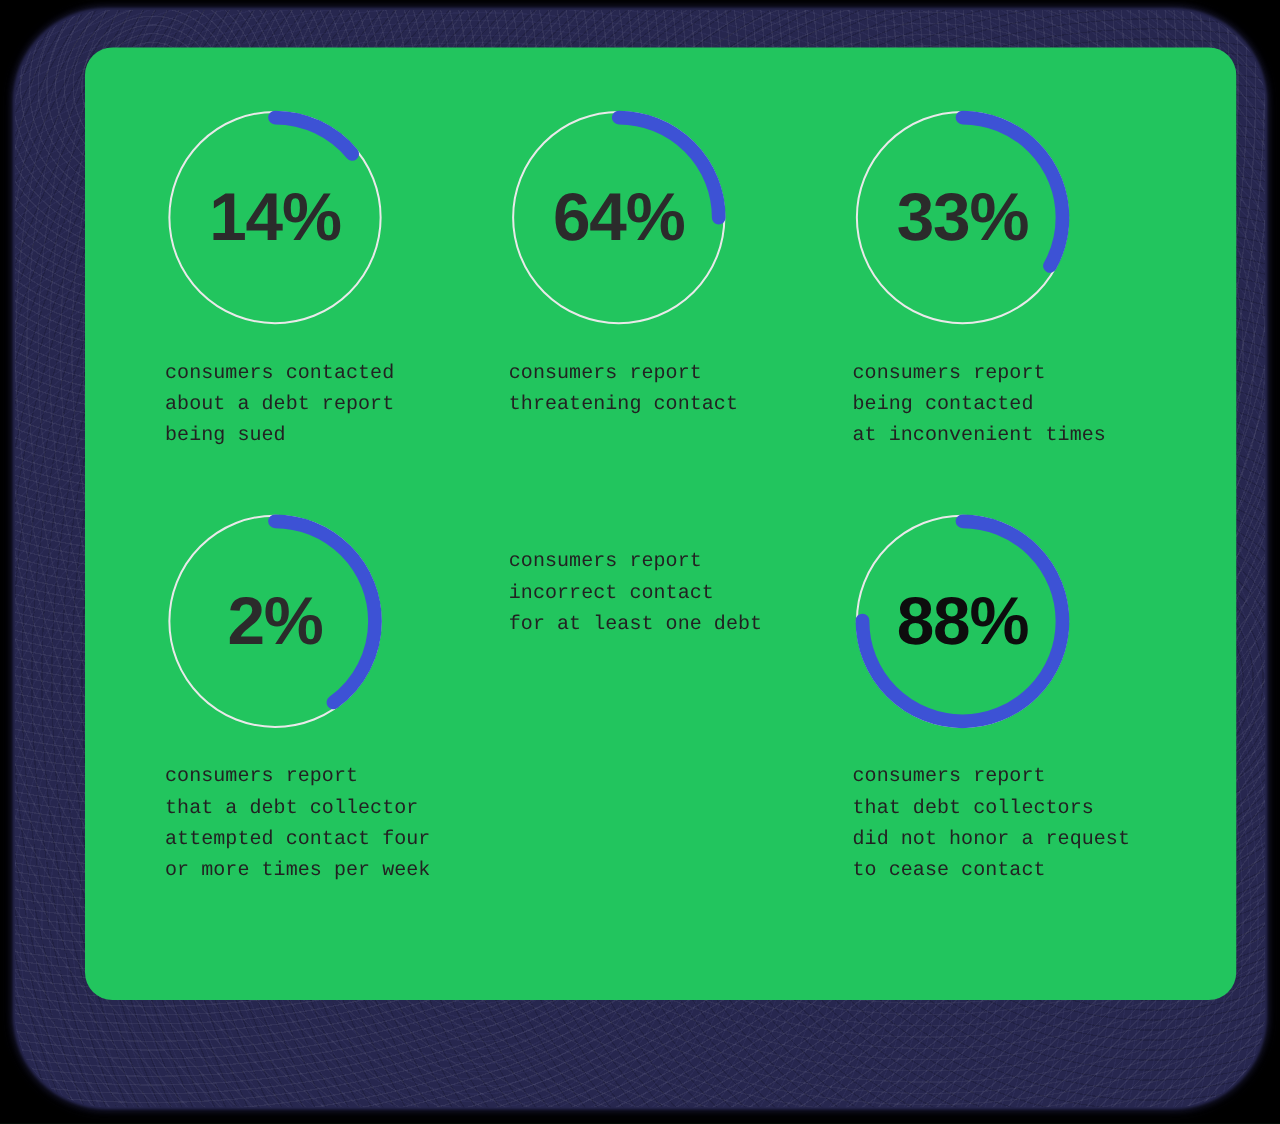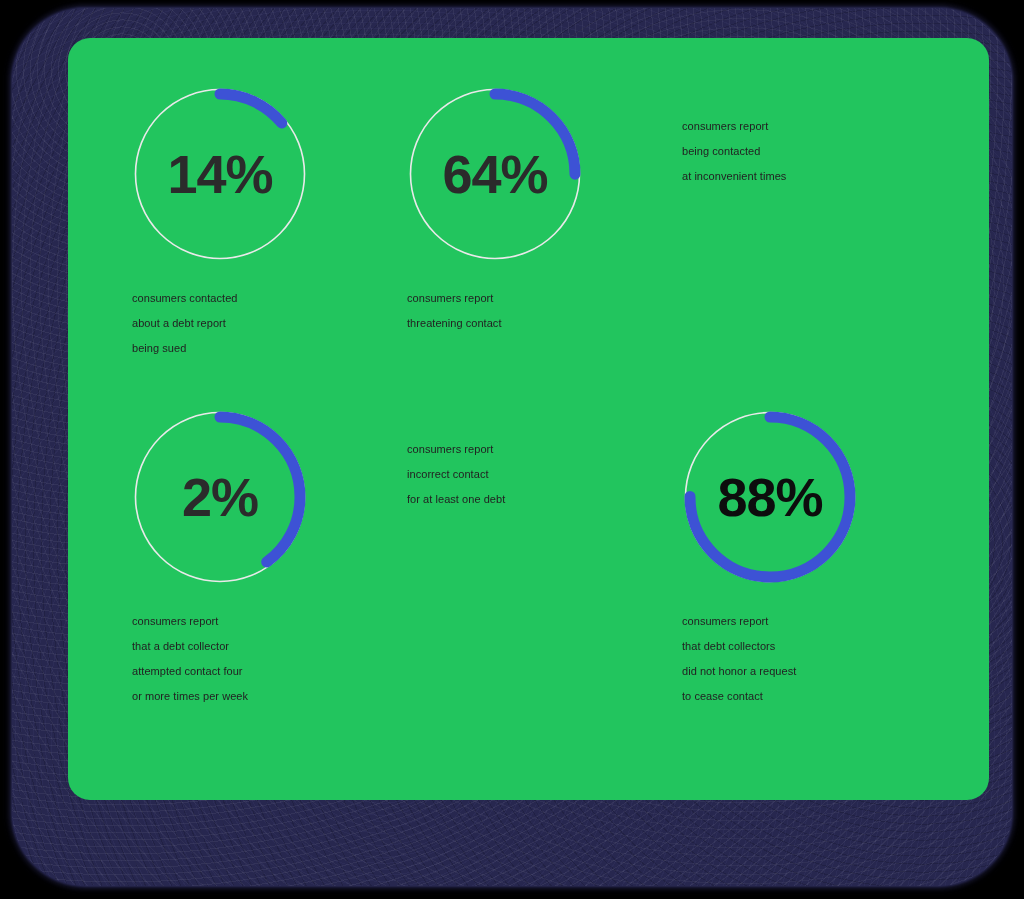--- a/index.html
+++ b/index.html
@@ -90,25 +90,26 @@
     font-weight: bold;
     letter-spacing: -1px;
     color: #2b2b2b;
     line-height: 1;
   }
   .donut-value.deep { color: #0d0d0d; }
 
   .stat-caption {
     margin-top: 26px;
     margin-left: 0px;
-    font-size: 11px;
+    font-size: 16px;
     line-height: 25px;
     color: #222222;
     white-space: pre-line;
     letter-spacing: 0.05px;
+    font-family: Liberation Mono, monospace;
   }
 </style>
 </head>
 <body>
 
 <div id="frame">
   <div id="frame-grain"></div>
 </div>
 
 <div id="card">
@@ -134,20 +135,27 @@
           <circle class="donut-track" cx="86" cy="86" r="84.5" fill="none" stroke="#e9e9e9" stroke-width="1.6"></circle>
           <circle class="donut-arc" cx="86" cy="86" r="80" fill="none" stroke="#3d52d5" stroke-width="11" stroke-linecap="round" transform="rotate(-90 86 86)" stroke-dasharray="125.66370614359172 376.99111843077515" stroke-dashoffset="0"></circle>
         </svg>
         <div class="donut-value">64%</div>
       </div>
       <div class="stat-caption">consumers report
 threatening contact</div>
     </div>
 
     <div class="stat-cell">
+      <div class="donut-wrap">
+        <svg viewBox="0 0 172 172">
+          <circle class="donut-track" cx="86" cy="86" r="84.5" fill="none" stroke="#e9e9e9" stroke-width="1.6"></circle>
+          <circle class="donut-arc" cx="86" cy="86" r="80" fill="none" stroke="#3d52d5" stroke-width="11" stroke-linecap="round" transform="rotate(-90 86 86)" stroke-dasharray="165.87609210954108 336.7787324648258" stroke-dashoffset="0"></circle>
+        </svg>
+        <div class="donut-value">33%</div>
+      </div>
       <div class="stat-caption">consumers report
 being contacted
 at inconvenient times</div>
     </div>
 
     <div class="stat-cell">
       <div class="donut-wrap">
         <svg viewBox="0 0 172 172">
           <circle class="donut-track" cx="86" cy="86" r="84.5" fill="none" stroke="#e9e9e9" stroke-width="1.6"></circle>
           <circle class="donut-arc" cx="86" cy="86" r="80" fill="none" stroke="#3d52d5" stroke-width="11" stroke-linecap="round" transform="rotate(-90 86 86)" stroke-dasharray="201.06192982974676 301.59289474462014" stroke-dashoffset="0"></circle>

